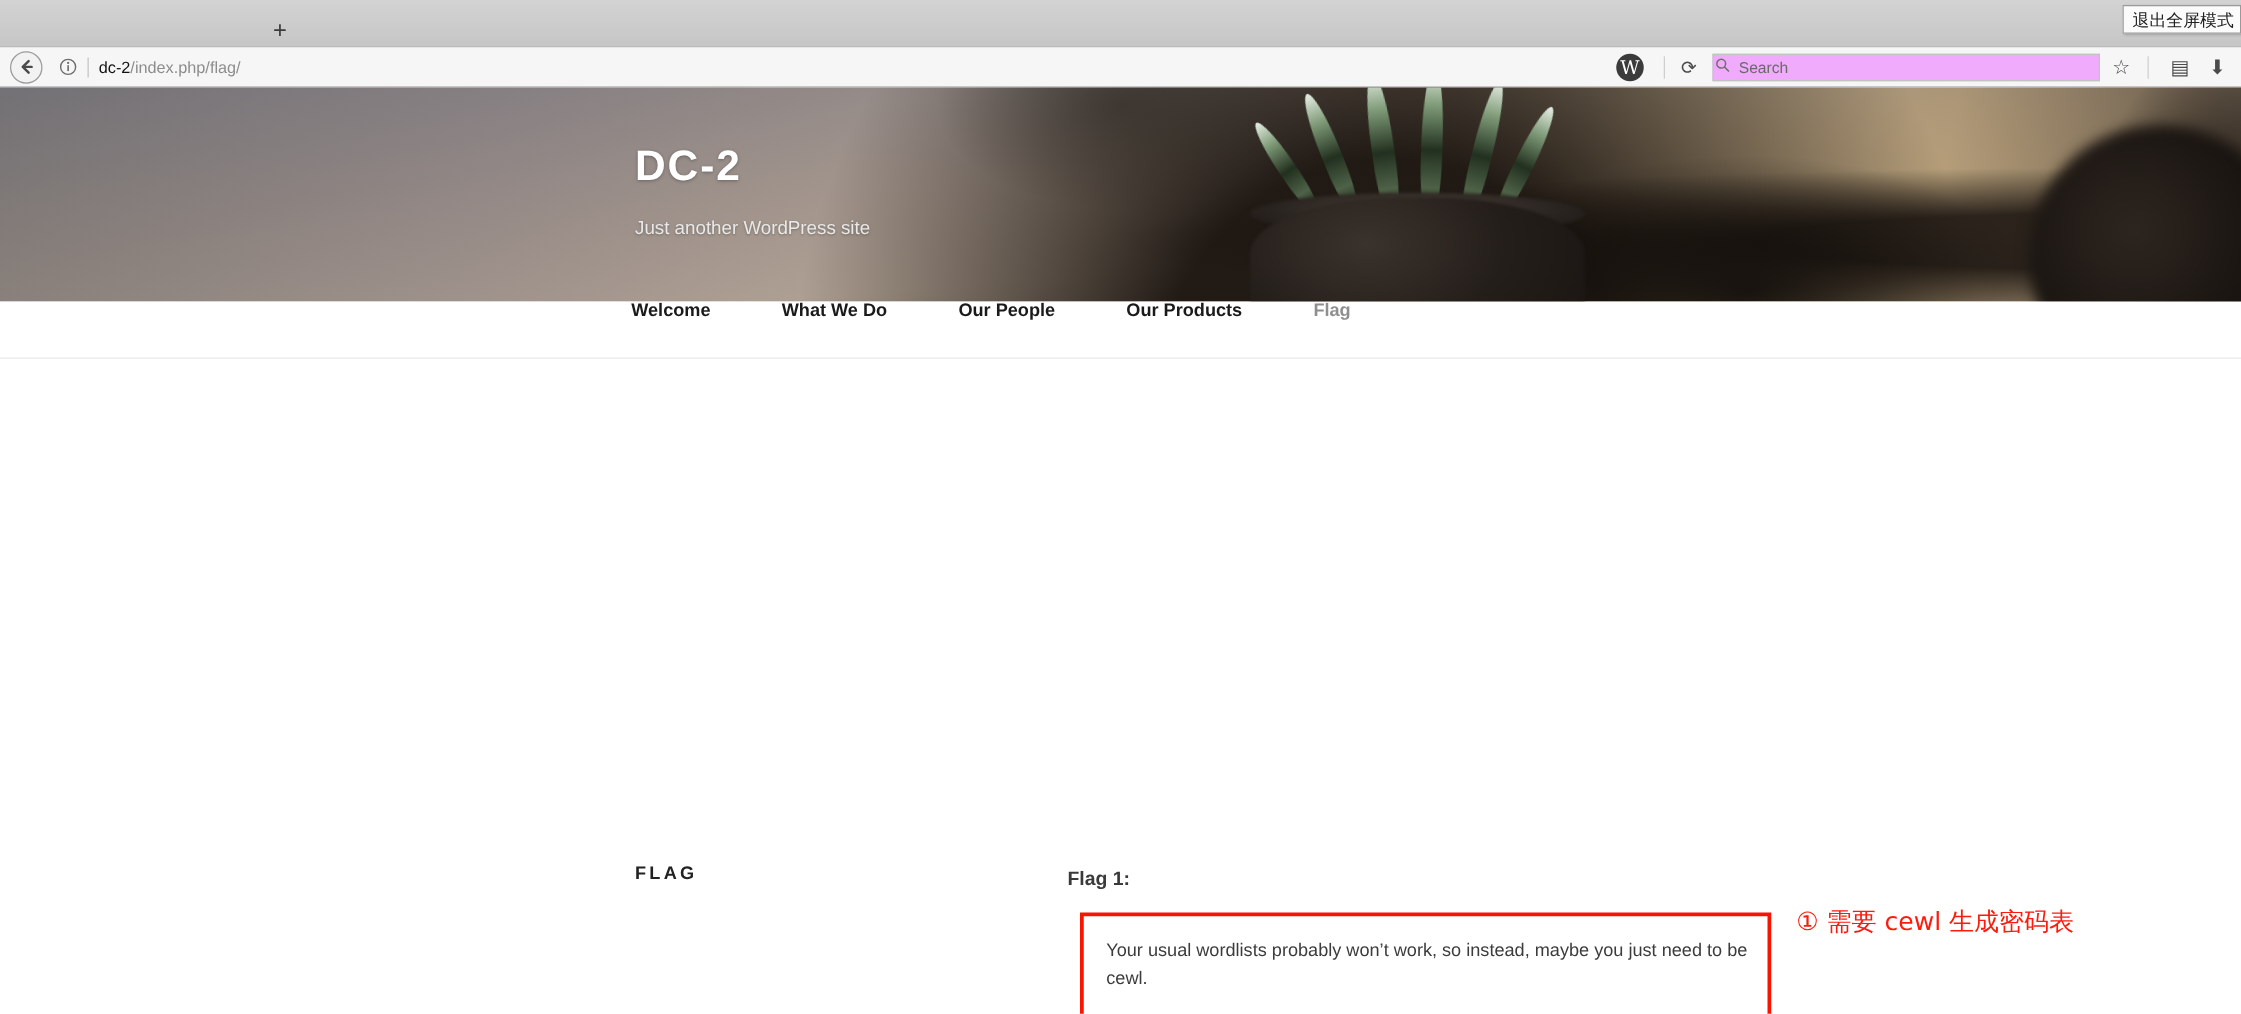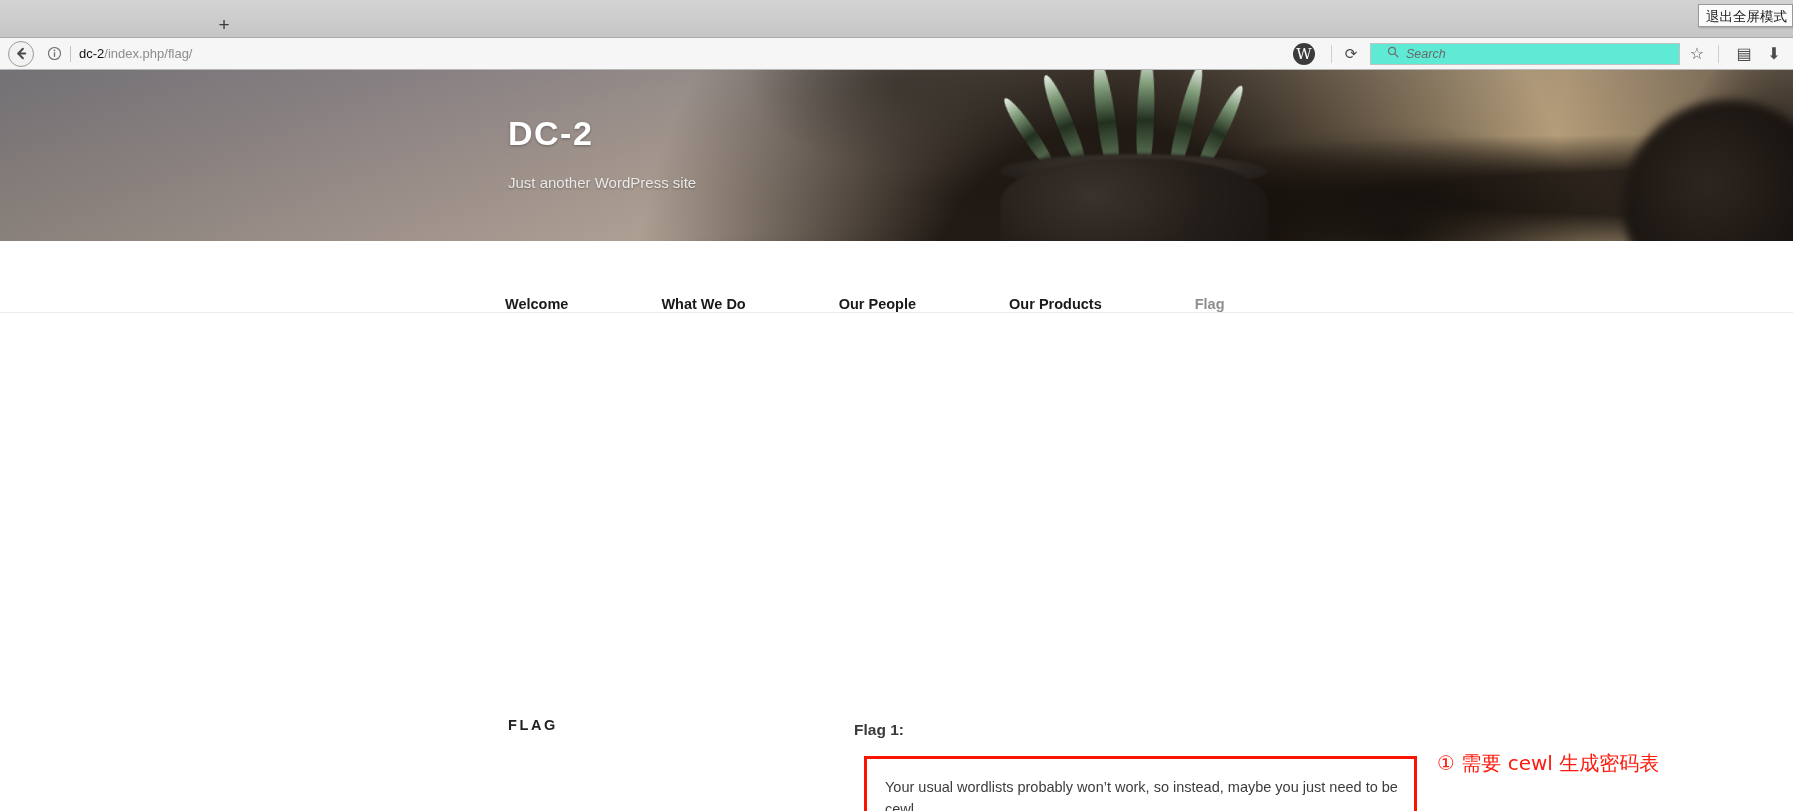--- a/index.html
+++ b/index.html
@@ -107,25 +107,24 @@
   .tool-sep { width: 1px; height: 18px; background: #cfcfcf; margin: 0 8px; flex: none; }
   .reload-icon {
     width: 22px; height: 22px; flex: none;
     display: flex; align-items: center; justify-content: center;
     color: #4b4b4b; font-size: 15px;
   }
   .search-field {
     width: 310px; height: 22px;
     margin-left: 8px;
     border: 1px solid #c2c2c2;
-    background: #5eead4;
+    background: #f0abfc;
     display: flex; align-items: center;
-    padding-left: 16px;
+    padding-left: 1px;
     flex: none;
-    font-style: italic;
   }
   .search-field .magnifier { color: #6f6f6f; font-size: 12px; margin-right: 7px; }
   .search-field .ph { font-size: 12.5px; color: #6a6a6a; }
   .tb-icon {
     width: 26px; height: 26px; flex: none;
     display: flex; align-items: center; justify-content: center;
     color: #4b4b4b; font-size: 16px;
     margin-left: 4px;
   }
 
@@ -193,25 +192,24 @@
   .hero-tagline {
     position: absolute;
     left: 508px; top: 104px;
     color: #e9e9e9;
     font-size: 15px;
     text-shadow: 0 1px 2px rgba(0,0,0,0.30);
   }
 
   
   .sitenav {
-    height: 72px;
+    height: 46px;
     border-bottom: 1px solid #eaeaea;
-    display: flex; align-items: flex-end;
+    display: flex; align-items: flex-start;
     padding-left: 505px;
-    gap: 36px;
   }
   .sitenav a {
     font-size: 14.5px;
     font-weight: bold;
     color: #1a1a1a;
     text-decoration: none;
     margin-right: 57px;
     white-space: nowrap;
   }
   .sitenav a.current { color: #8f8f8f; }

